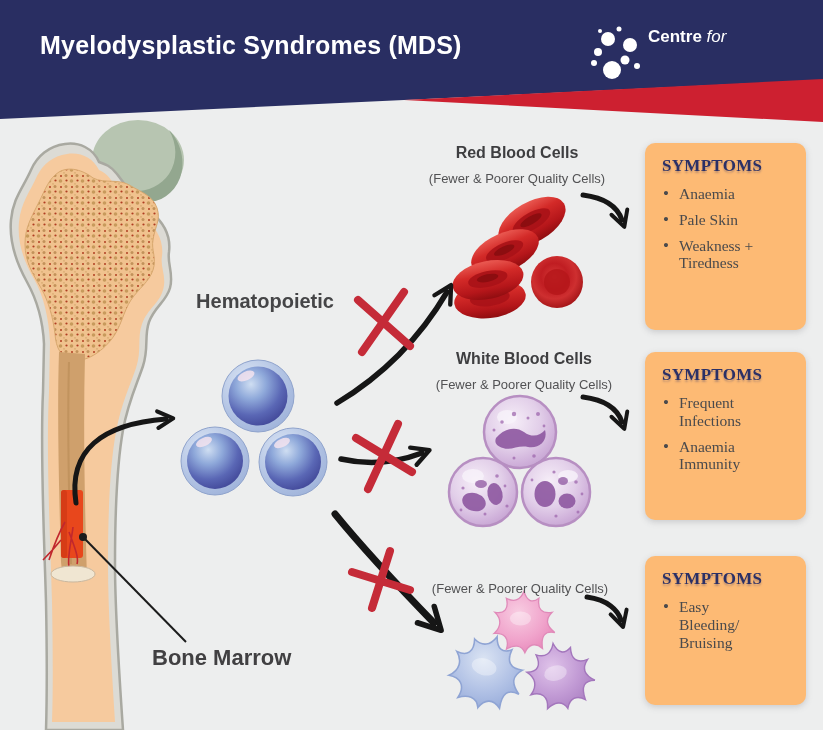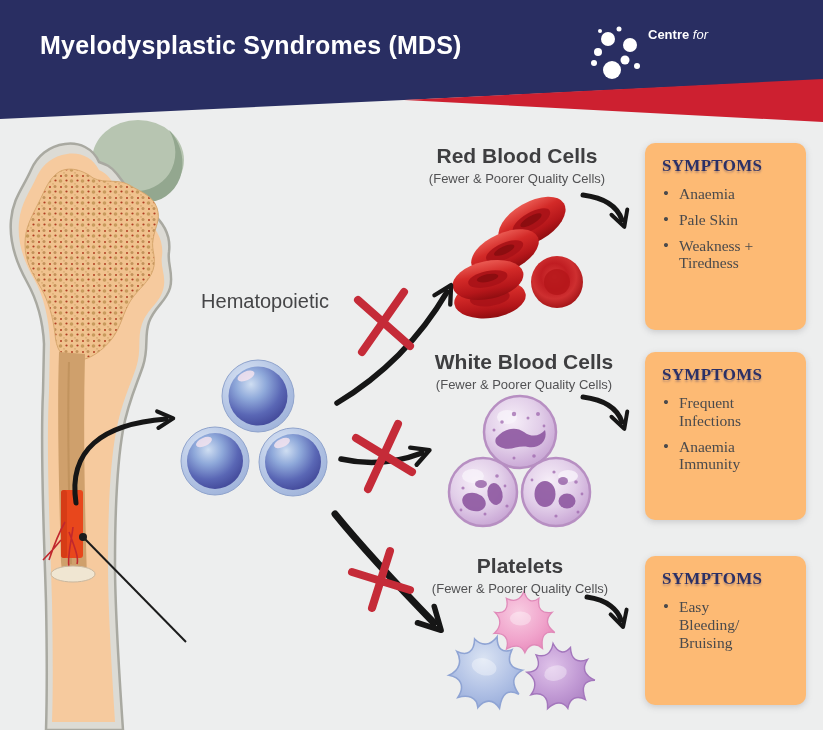--- a/index.html
+++ b/index.html
@@ -7,34 +7,34 @@
     position:relative; width:823px; height:730px; overflow:hidden;
     background:#edeeee;
     font-family:"Liberation Sans", sans-serif;
   }
   .abs { position:absolute; }
   .header-title {
     left:40px; top:31px; font-size:25px; font-weight:700; color:#ffffff;
     letter-spacing:.2px; z-index:4;
   }
   .logo-text {
-    left:648px; top:27px; color:#ffffff; font-size:13px; font-weight:700;
+    left:648px; top:27px; color:#ffffff; font-size:17px; font-weight:700;
     line-height:1.2; z-index:4;
   }
   .logo-for { font-style:italic; font-weight:400; }
   .hsc-label {
     left:160px; top:288px; width:210px; text-align:center;
-    font-size:20px; font-weight:400; color:#454547; line-height:1.32; z-index:4;
+    font-size:20px; font-weight:700; color:#454547; line-height:1.32; z-index:4;
   }
   .bm-label {
     left:152px; top:645px; width:170px;
     font-size:22px; font-weight:700; color:#414042; z-index:4;
   }
   .branch-title {
-    width:210px; text-align:center; font-size:21px; font-weight:700;
+    width:210px; text-align:center; font-size:16px; font-weight:700;
     color:#3e3e40; z-index:4;
   }
   .branch-sub {
     width:210px; text-align:center; font-size:13px; color:#525254; z-index:4;
   }
   .sym-box {
     background:#fdba74; border-radius:10px;
     box-shadow:0 2px 6px rgba(110,110,118,.28);
     padding:13px 8px 24px 17px; box-sizing:border-box; z-index:4;font-family:Liberation Serif, serif;
   }
@@ -268,28 +268,28 @@
     </g>
     <g transform="translate(120,91) rotate(-12) scale(0.95)">
       <use href="#pltStar" fill="url(#gradPurple)" stroke="#a376bc" stroke-width="1.5"></use>
       <ellipse cx="-4" cy="-4" rx="12" ry="8" fill="#ffffff" opacity=".35"></ellipse>
     </g>
   </svg>
 
   <div class="abs hsc-label">
     <span style="display:block">Hematopoietic</span>
   </div>
+  <div class="abs bm-label">Bone Marrow</div>
 
   <div class="abs branch-title" style="left:412px;top:144px;">Red Blood Cells</div>
   <div class="abs branch-sub" style="left:412px;top:171px;">(Fewer &amp; Poorer Quality Cells)</div>
 
   <div class="abs branch-title" style="left:419px;top:350px;">White Blood Cells</div>
   <div class="abs branch-sub" style="left:419px;top:377px;">(Fewer &amp; Poorer Quality Cells)</div>
 
-  <div class="abs branch-title" style="left:415px;top:554px;">Platelets</div>
   <div class="abs branch-sub" style="left:415px;top:581px;">(Fewer &amp; Poorer Quality Cells)</div>
 
   <svg class="abs" style="left:0;top:0;z-index:5;pointer-events:none;" width="823" height="730" viewBox="0 0 823 730">
     <defs>
       <marker id="ah" viewBox="0 0 12 12" refX="6" refY="6" markerWidth="5" markerHeight="5" orient="auto-start-reverse" markerUnits="strokeWidth">
         <path d="M2 2 L9.5 6 L2 10" fill="none" stroke="#161616" stroke-width="1.9" stroke-linecap="round" stroke-linejoin="round"></path>
       </marker>
     </defs>
     <path d="M 76 503 C 68 450 102 424 166 419" fill="none" stroke="#161616" stroke-width="5" stroke-linecap="round" marker-end="url(#ah)"></path>
     <path d="M 337 403 C 372 382 414 348 447 292" fill="none" stroke="#161616" stroke-width="5.5" stroke-linecap="round" marker-end="url(#ah)"></path>

